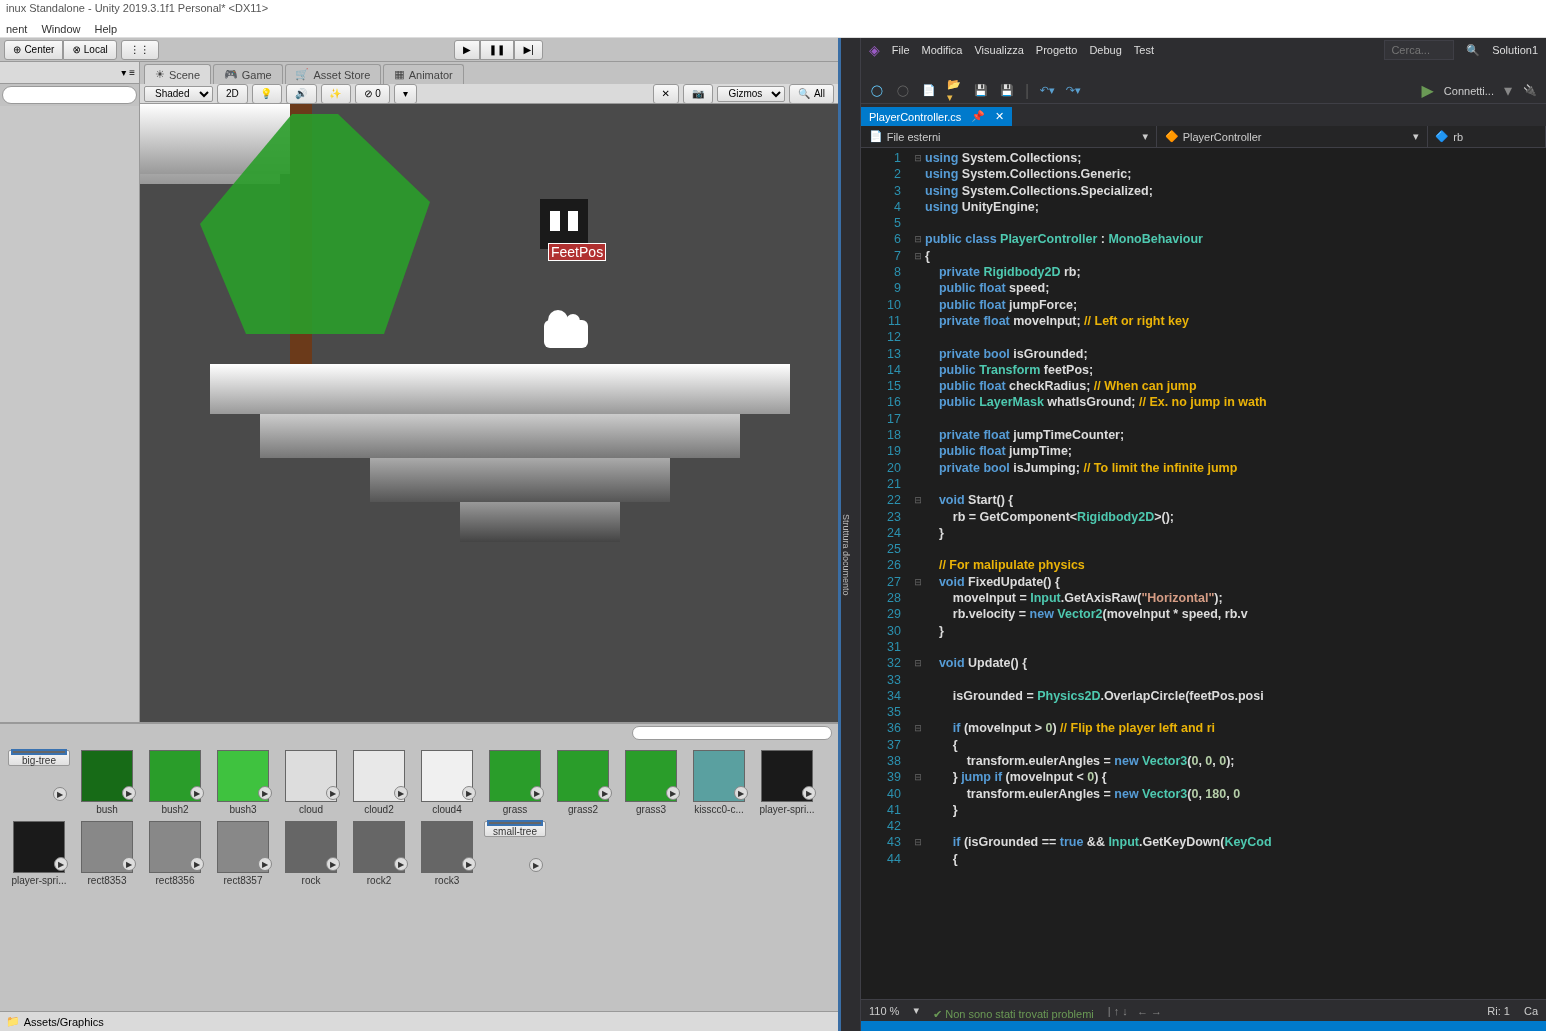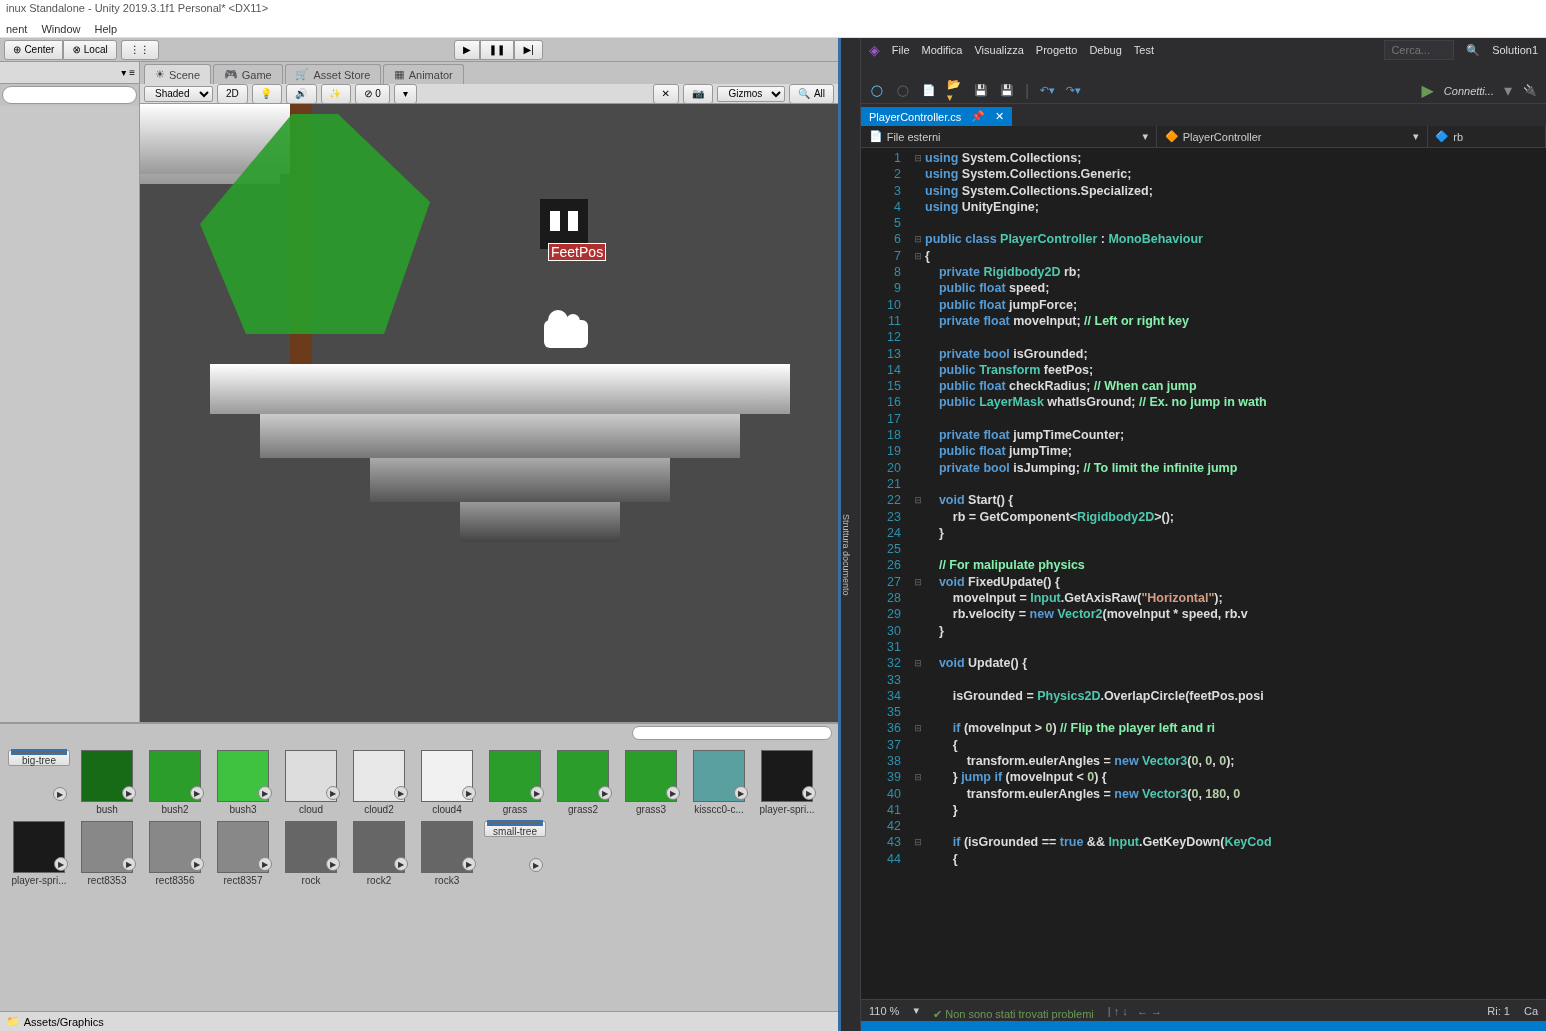--- a/index.html
+++ b/index.html
@@ -53,21 +53,21 @@
 .vtab .x { cursor:pointer; }
 .vs-context { height:22px; background:#252526; display:flex; align-items:center; font-size:11px; color:#ccc; border-bottom:1px solid #3f3f46; }
 .vs-ctx-item { padding:0 8px; border-right:1px solid #3f3f46; display:flex; align-items:center; gap:4px; height:100%; }
 .code { flex:1; background:#1e1e1e; display:flex; overflow:hidden; font-size:12.5px; line-height:16.3px; }
 .gutter { width:50px; background:#1e1e1e; color:#2b91af; text-align:right; padding:2px 10px 0 0; }
 .fold { width:14px; background:#1e1e1e; color:#666; padding-top:2px; text-align:center; font-size:9px; }
 .src { flex:1; white-space:pre; color:#dcdcdc; padding-top:2px;font-weight:bold; }
 .kw { color:#569cd6; }
 .typ { color:#4ec9b0; }
 .str { color:#d69d85; }
-.cmt { color:#86efac; }
+.cmt { color:#eab308; }
 .num { color:#b5cea8; }
 .vs-status { height:22px; background:#2d2d30; display:flex; align-items:center; font-size:11px; color:#ccc; border-top:1px solid #3f3f46; padding:0 8px; gap:14px; }
 .vs-status .ok { color:#6a9955;margin-top:8px; }
 
 .player { width:48px; height:50px; background:#1a1a1a; position:absolute; }
 .player .eye { position:absolute; width:10px; height:20px; background:#fff; top:12px; }
 .player .feet { position:absolute; bottom:-12px; left:8px; font-size:14px; background:#b03030; color:#fff; padding:0 2px; border:1px solid #fff; }
 .cam-icon { position:absolute; width:44px; height:28px; background:#fff; border-radius:6px; }
 .cam-icon::before { content:""; position:absolute; width:20px; height:20px; background:#fff; border-radius:50%; top:-10px; left:4px; }
 .cam-icon::after { content:""; position:absolute; width:14px; height:14px; background:#fff; border-radius:50%; top:-6px; left:22px; }
@@ -328,21 +328,21 @@
         <span class="vs-icon" style="color:#666">◯</span>
         <span class="vs-icon" style="color:#e8b84a">📄</span>
         <span class="vs-icon" style="color:#e8b84a">📂▾</span>
         <span class="vs-icon" style="color:#5aa0d0">💾</span>
         <span class="vs-icon" style="color:#5aa0d0">💾</span>
         <span style="color:#555">|</span>
         <span class="vs-icon" style="color:#5aa0d0">↶▾</span>
         <span class="vs-icon" style="color:#5aa0d0">↷▾</span>
         <span style="flex:1"></span>
         <span style="color:#6a9955">▶</span>
-        <span style="color:#ccc;font-size:11px;font-style:italic;">Connetti...</span>
+        <span style="color:#ccc;font-size:11px;">Connetti...</span>
         <span style="color:#888">▾</span>
         <span class="vs-icon" style="color:#b080d0">🔌</span>
       </div>
       <div class="vs-doctab">
         <div class="vtab">
           <span>PlayerController.cs</span>
           <span>📌</span>
           <span class="x">✕</span>
         </div>
       </div>

